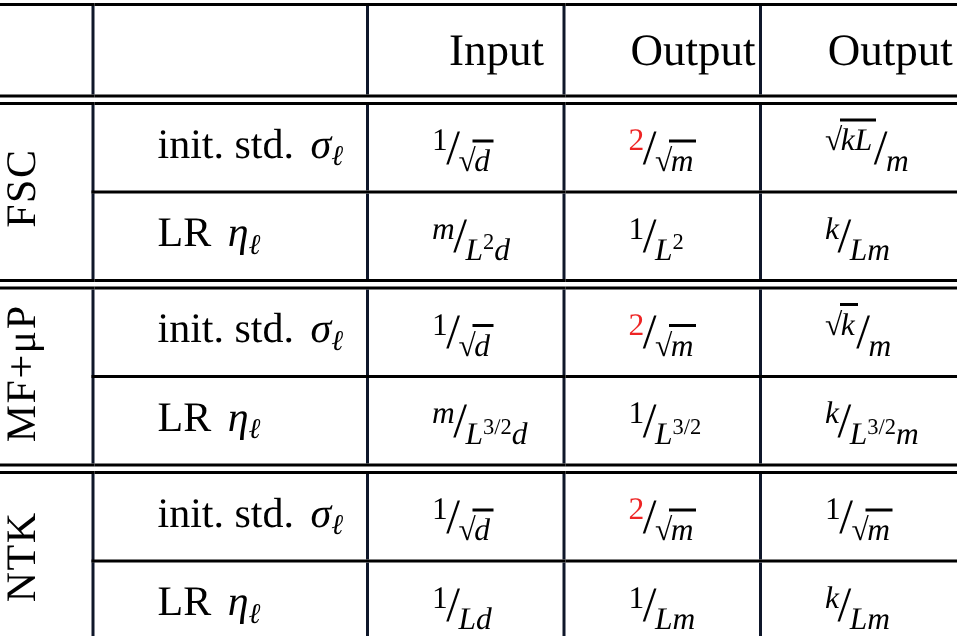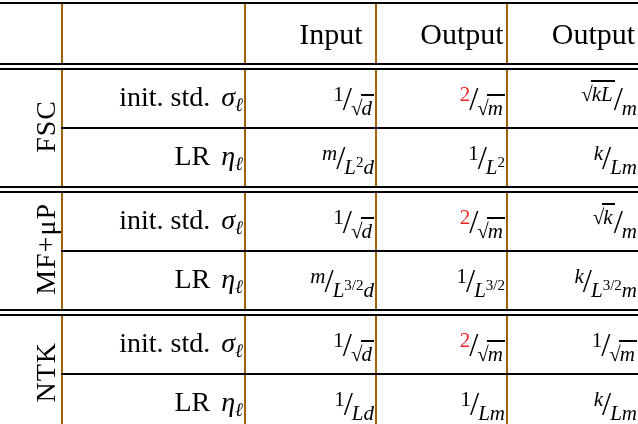--- a/index.html
+++ b/index.html
@@ -5,22 +5,22 @@
   html,body{margin:0;padding:0;background:#fff;}
   body{width:638px;height:424px;overflow:hidden;
        font-family:"Liberation Serif","DejaVu Serif",serif;color:#000;}
   .page{width:638px;height:424px;}
   table{border-collapse:collapse;table-layout:fixed;width:638px;margin-top:2px;}
   col.c-group{width:62px;}
   col.c-label{width:183px;}
   col.c-data{width:131px;}
   th{font-weight:normal;font-size:30px;height:57px;text-align:center;vertical-align:middle;
      border-top:2px solid #000;border-bottom:7px double #000;}
-  td{text-align:right;vertical-align:middle;height:55px;}
-  .vl{border-left:2px solid #a16207;padding-left:42px;}
+  td{text-align:left;vertical-align:middle;height:55px;}
+  .vl{border-left:2px solid #0f172a;padding-left:42px;}
   .cline{border-bottom:2px solid #000;}
   .dsep{border-bottom:7px double #000;}
   .bsep{border-bottom:2px solid #000;}
   
   td.group span.rot{display:inline-block;writing-mode:vertical-rl;transform:rotate(180deg);
      font-size:28px;letter-spacing:1px;line-height:1;}
   
   td.label{font-size:28px;}
   .lbl-sym{font-style:italic;margin-left:11px;}
   .lbl-sub{font-style:italic;font-size:19px;vertical-align:-5px;}

